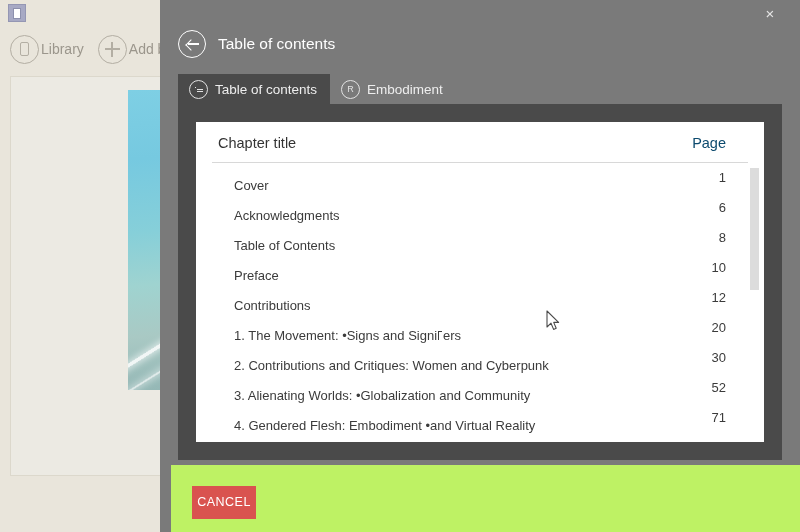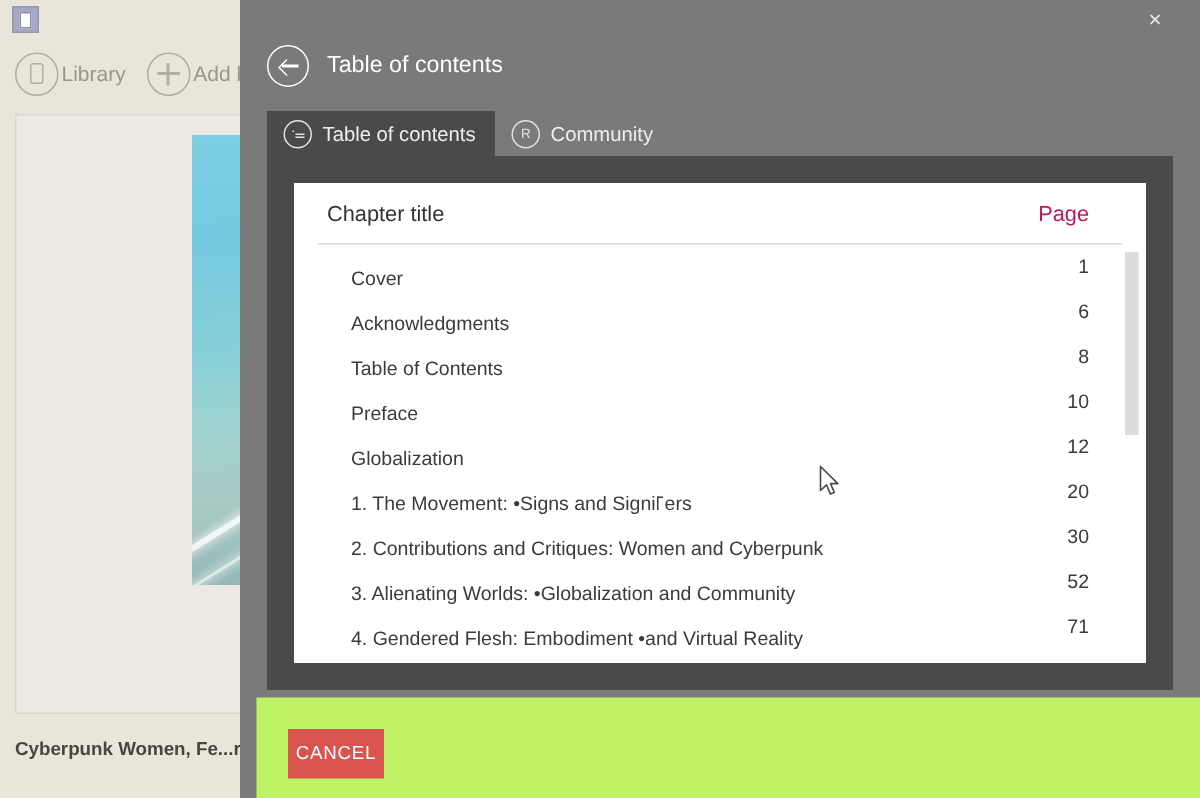--- a/index.html
+++ b/index.html
@@ -269,21 +269,21 @@
   .lh-title {
     position: absolute;
     left: 6px; top: 3px;
     font-size: 14.5px;
     color: #333333;
   }
   .lh-page {
     position: absolute;
     right: 22px; top: 3px;
     font-size: 14.5px;
-    color: #be185d;
+    color: #0c4a6e;
   }
 
   .rows {
     position: relative;
     margin: 0 16px 0 16px;
   }
   .row {
     position: relative;
     height: 30px;
     line-height: 30px;
@@ -408,21 +408,20 @@
 
     <div class="bg-shelf"></div>
 
     <div class="book-cover">
       <span class="streak s1"></span>
       <span class="streak s2"></span>
       <span class="streak s3"></span>
       <span class="streak s4"></span>
     </div>
 
-    <div class="bg-book-title">Cyberpunk Women, Fe...r</div>
   </div>
 
   <div class="modal">
 
     <div class="modal-close">×</div>
 
     <div class="modal-header">
       <span class="back-circle">
         <span class="back-arrow"></span>
       </span>
@@ -435,21 +434,21 @@
           <span class="ic-list">
               <i></i>
               <i></i>
               <i></i>
             </span>
         </span>
         <span>Table of contents</span>
       </div>
       <div class="tab">
         <span class="tab-ic">R</span>
-        <span>Community</span>
+        <span>Embodiment</span>
       </div>
     </div>
 
     <div class="panel"></div>
 
     <div class="list-box">
 
       <div class="list-head">
         <span class="lh-title">Chapter title</span>
         <span class="lh-page">Page</span>
@@ -466,21 +465,21 @@
         </div>
         <div class="row">
           <span class="row-title">Table of Contents</span>
           <span class="row-page">8</span>
         </div>
         <div class="row">
           <span class="row-title">Preface</span>
           <span class="row-page">10</span>
         </div>
         <div class="row">
-          <span class="row-title">Globalization</span>
+          <span class="row-title">Contributions</span>
           <span class="row-page">12</span>
         </div>
         <div class="row">
           <span class="row-title"><span>1. The Movement: •Signs and Signi</span><span class="lig"></span><span>ers</span></span>
           <span class="row-page">20</span>
         </div>
         <div class="row">
           <span class="row-title">2. Contributions and Critiques: Women and Cyberpunk</span>
           <span class="row-page">30</span>
         </div>

